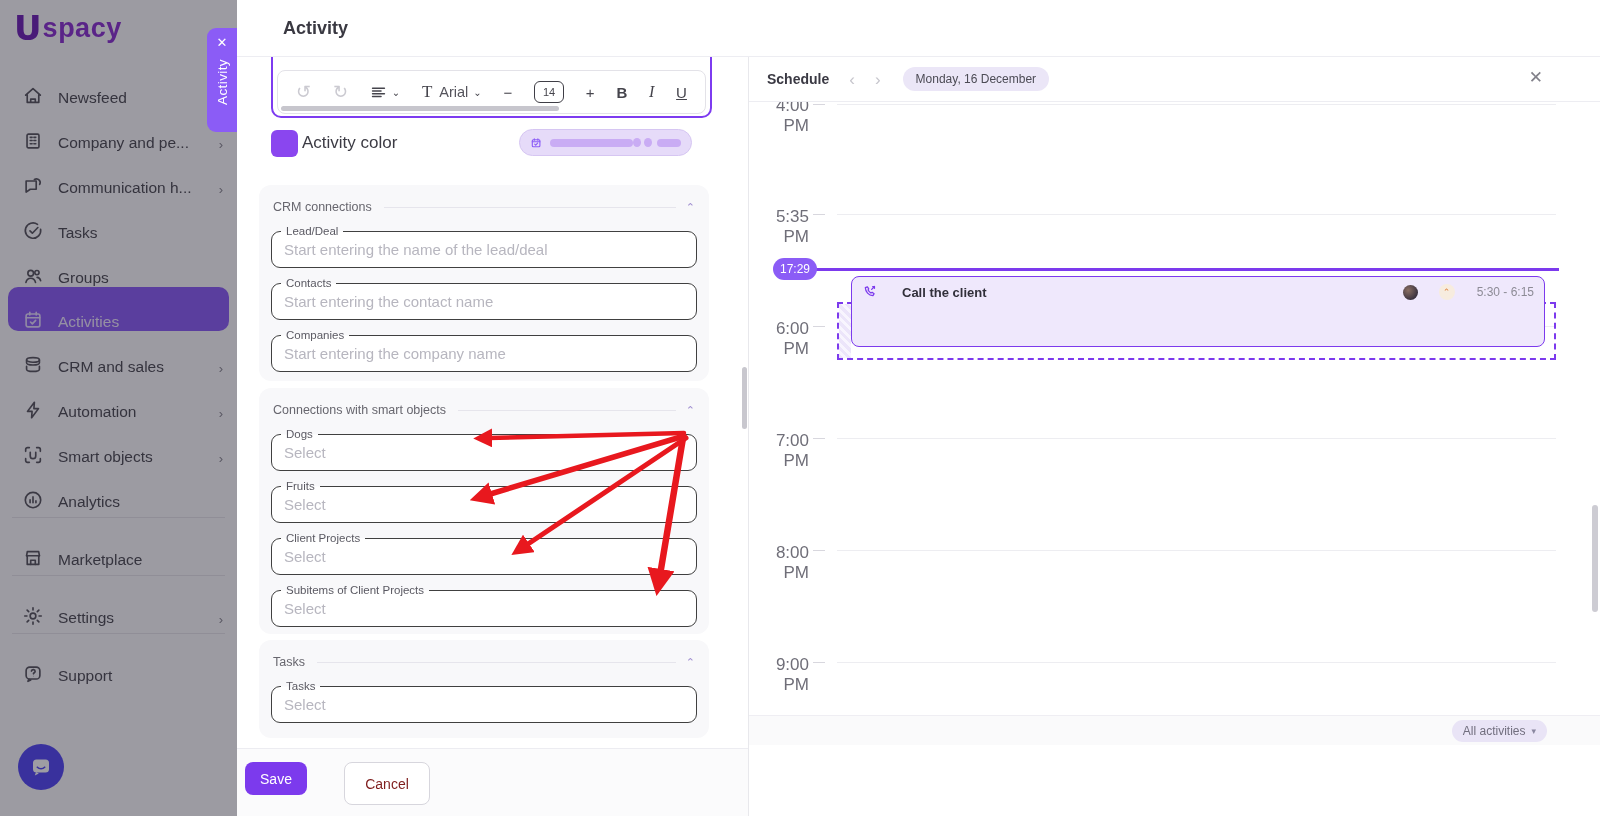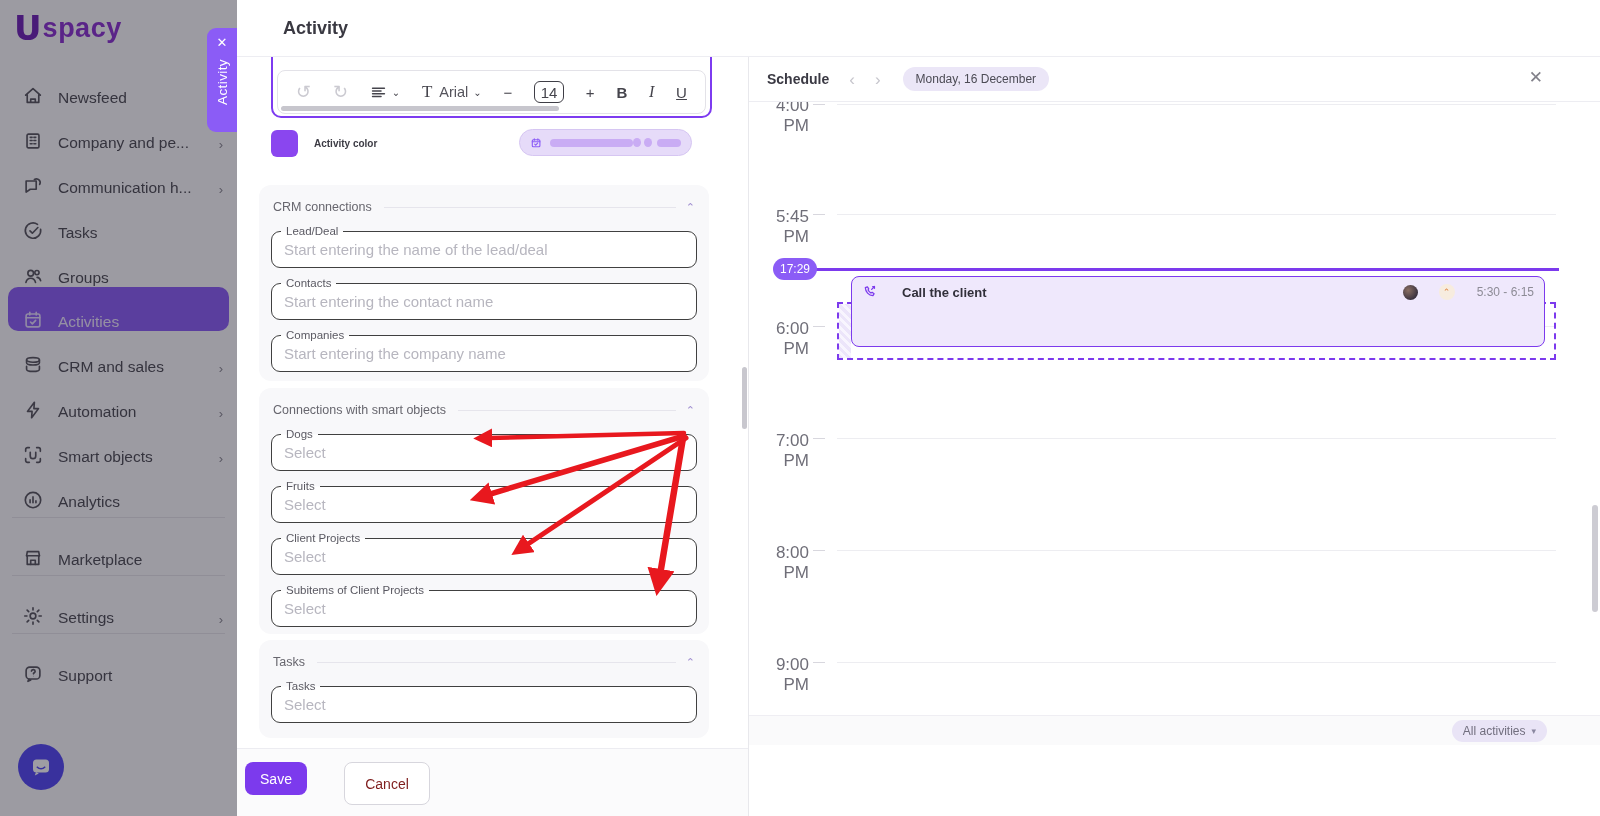--- a/index.html
+++ b/index.html
@@ -44,26 +44,26 @@
 
   #editor-box { position:absolute; left:34px; top:-13px; width:441px; height:74px;
     border:2px solid #7d3bf0; border-radius:10px; background:#fff; }
   #editor-toolbar { position:absolute; left:4px; right:4px; top:24px; height:44px; background:#fff;
     border:1px solid #e3e2e8; border-radius:8px; display:flex; align-items:center; justify-content:space-between;
     padding:0 18px; color:#45444c; }
   #editor-toolbar .ghost { color:#cbcad1; font-size:18px; }
   .tb { font-size:15px; display:flex; align-items:center; }
   .tb-chev { font-size:10px; color:#45444c; margin-left:5px; }
   #font-size-box { width:30px; height:22px; border:1.6px solid #3f3e46; border-radius:6px;
-    font-size:15px; display:flex; align-items:center; justify-content:center; }
+    font-size:11px; display:flex; align-items:center; justify-content:center; }
   #tb-hscroll { position:absolute; left:3px; bottom:2px; width:278px; height:5px; border-radius:3px; background:#c7c6cd; }
 
   #color-row { position:absolute; left:34px; top:72px; width:441px; height:28px; display:flex; align-items:center; }
   #color-swatch { width:27px; height:27px; border-radius:6px; background:#8a46ef; }
-  #color-label { font-size:10px; color:#3c3b44; margin-left:16px;font-weight:bold; }
+  #color-label { font-size:17px; color:#3c3b44; margin-left:4px; }
   #color-preview { position:absolute; left:248px; top:0; width:173px; height:27px; border-radius:14px;
     background:#e6dbf9; border:1px solid #d6c6f2; display:flex; align-items:center; padding:0 10px; }
   .pv-bar { height:8px; border-radius:4px; background:#c9acf4; }
   .pv-dot { width:9px; height:9px; border-radius:50%; background:#c9acf4; }
 
   .card { position:absolute; left:22px; width:450px; background:#f8f8fa; border-radius:12px; padding:0 14px; }
   .sec-head { display:flex; align-items:center; height:18px; margin-top:13px; }
   .sec-title { font-size:12.5px; color:#67666e; white-space:nowrap; }
   .sec-line { flex:1; height:1px; background:#e6e5ec; margin:0 10px 0 12px; }
   .sec-chev { color:#a08fd0; font-size:11px; }
@@ -421,21 +421,21 @@
       <span id="sch-date">Monday, 16 December</span>
       <span id="sch-close">✕</span>
     </div>
 
     <div id="sch-body">
 
       <span class="hlabel" style="top:-6px">4:00 PM</span>
       <span class="htick" style="top:2px"></span>
       <span class="hline" style="top:2px"></span>
 
-      <span class="hlabel" style="top:105px">5:45 PM</span>
+      <span class="hlabel" style="top:105px">5:35 PM</span>
       <span class="htick" style="top:112px"></span>
       <span class="hline" style="top:112px"></span>
 
       <span class="hlabel" style="top:217px">6:00 PM</span>
       <span class="htick" style="top:224px"></span>
       <span class="hline" style="top:224px"></span>
 
       <span class="hlabel" style="top:329px">7:00 PM</span>
       <span class="htick" style="top:336px"></span>
       <span class="hline" style="top:336px"></span>

